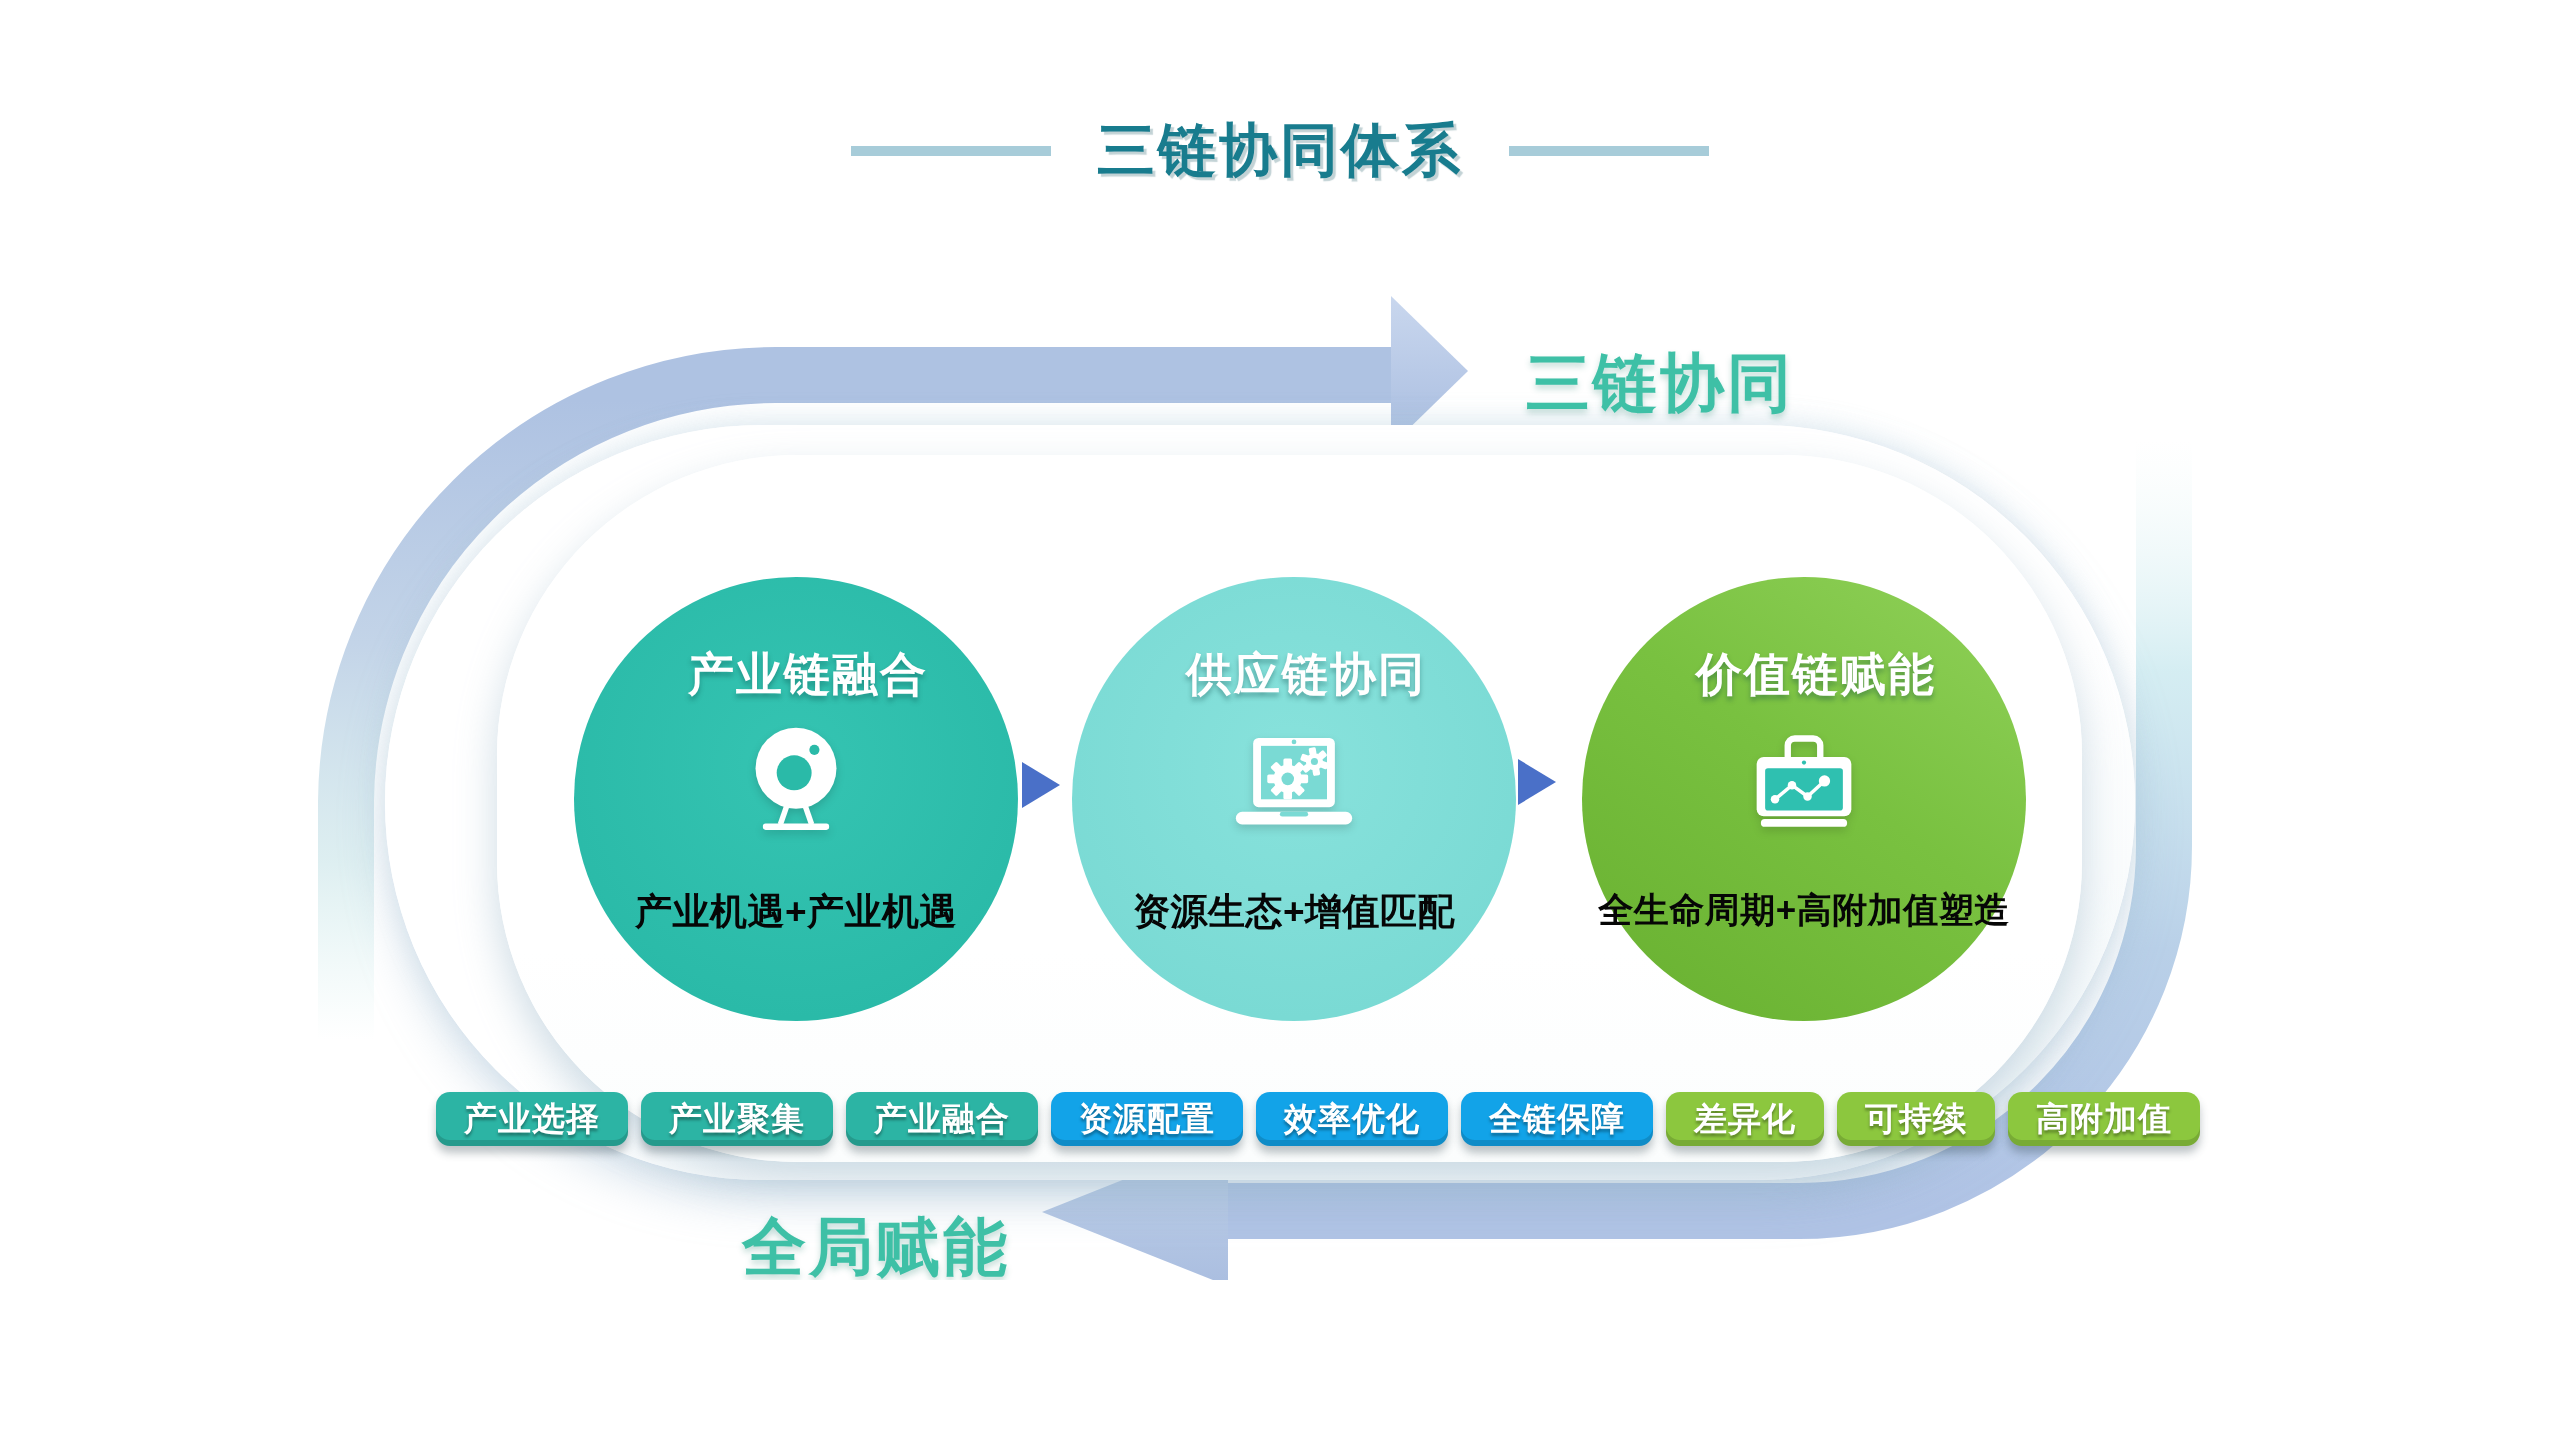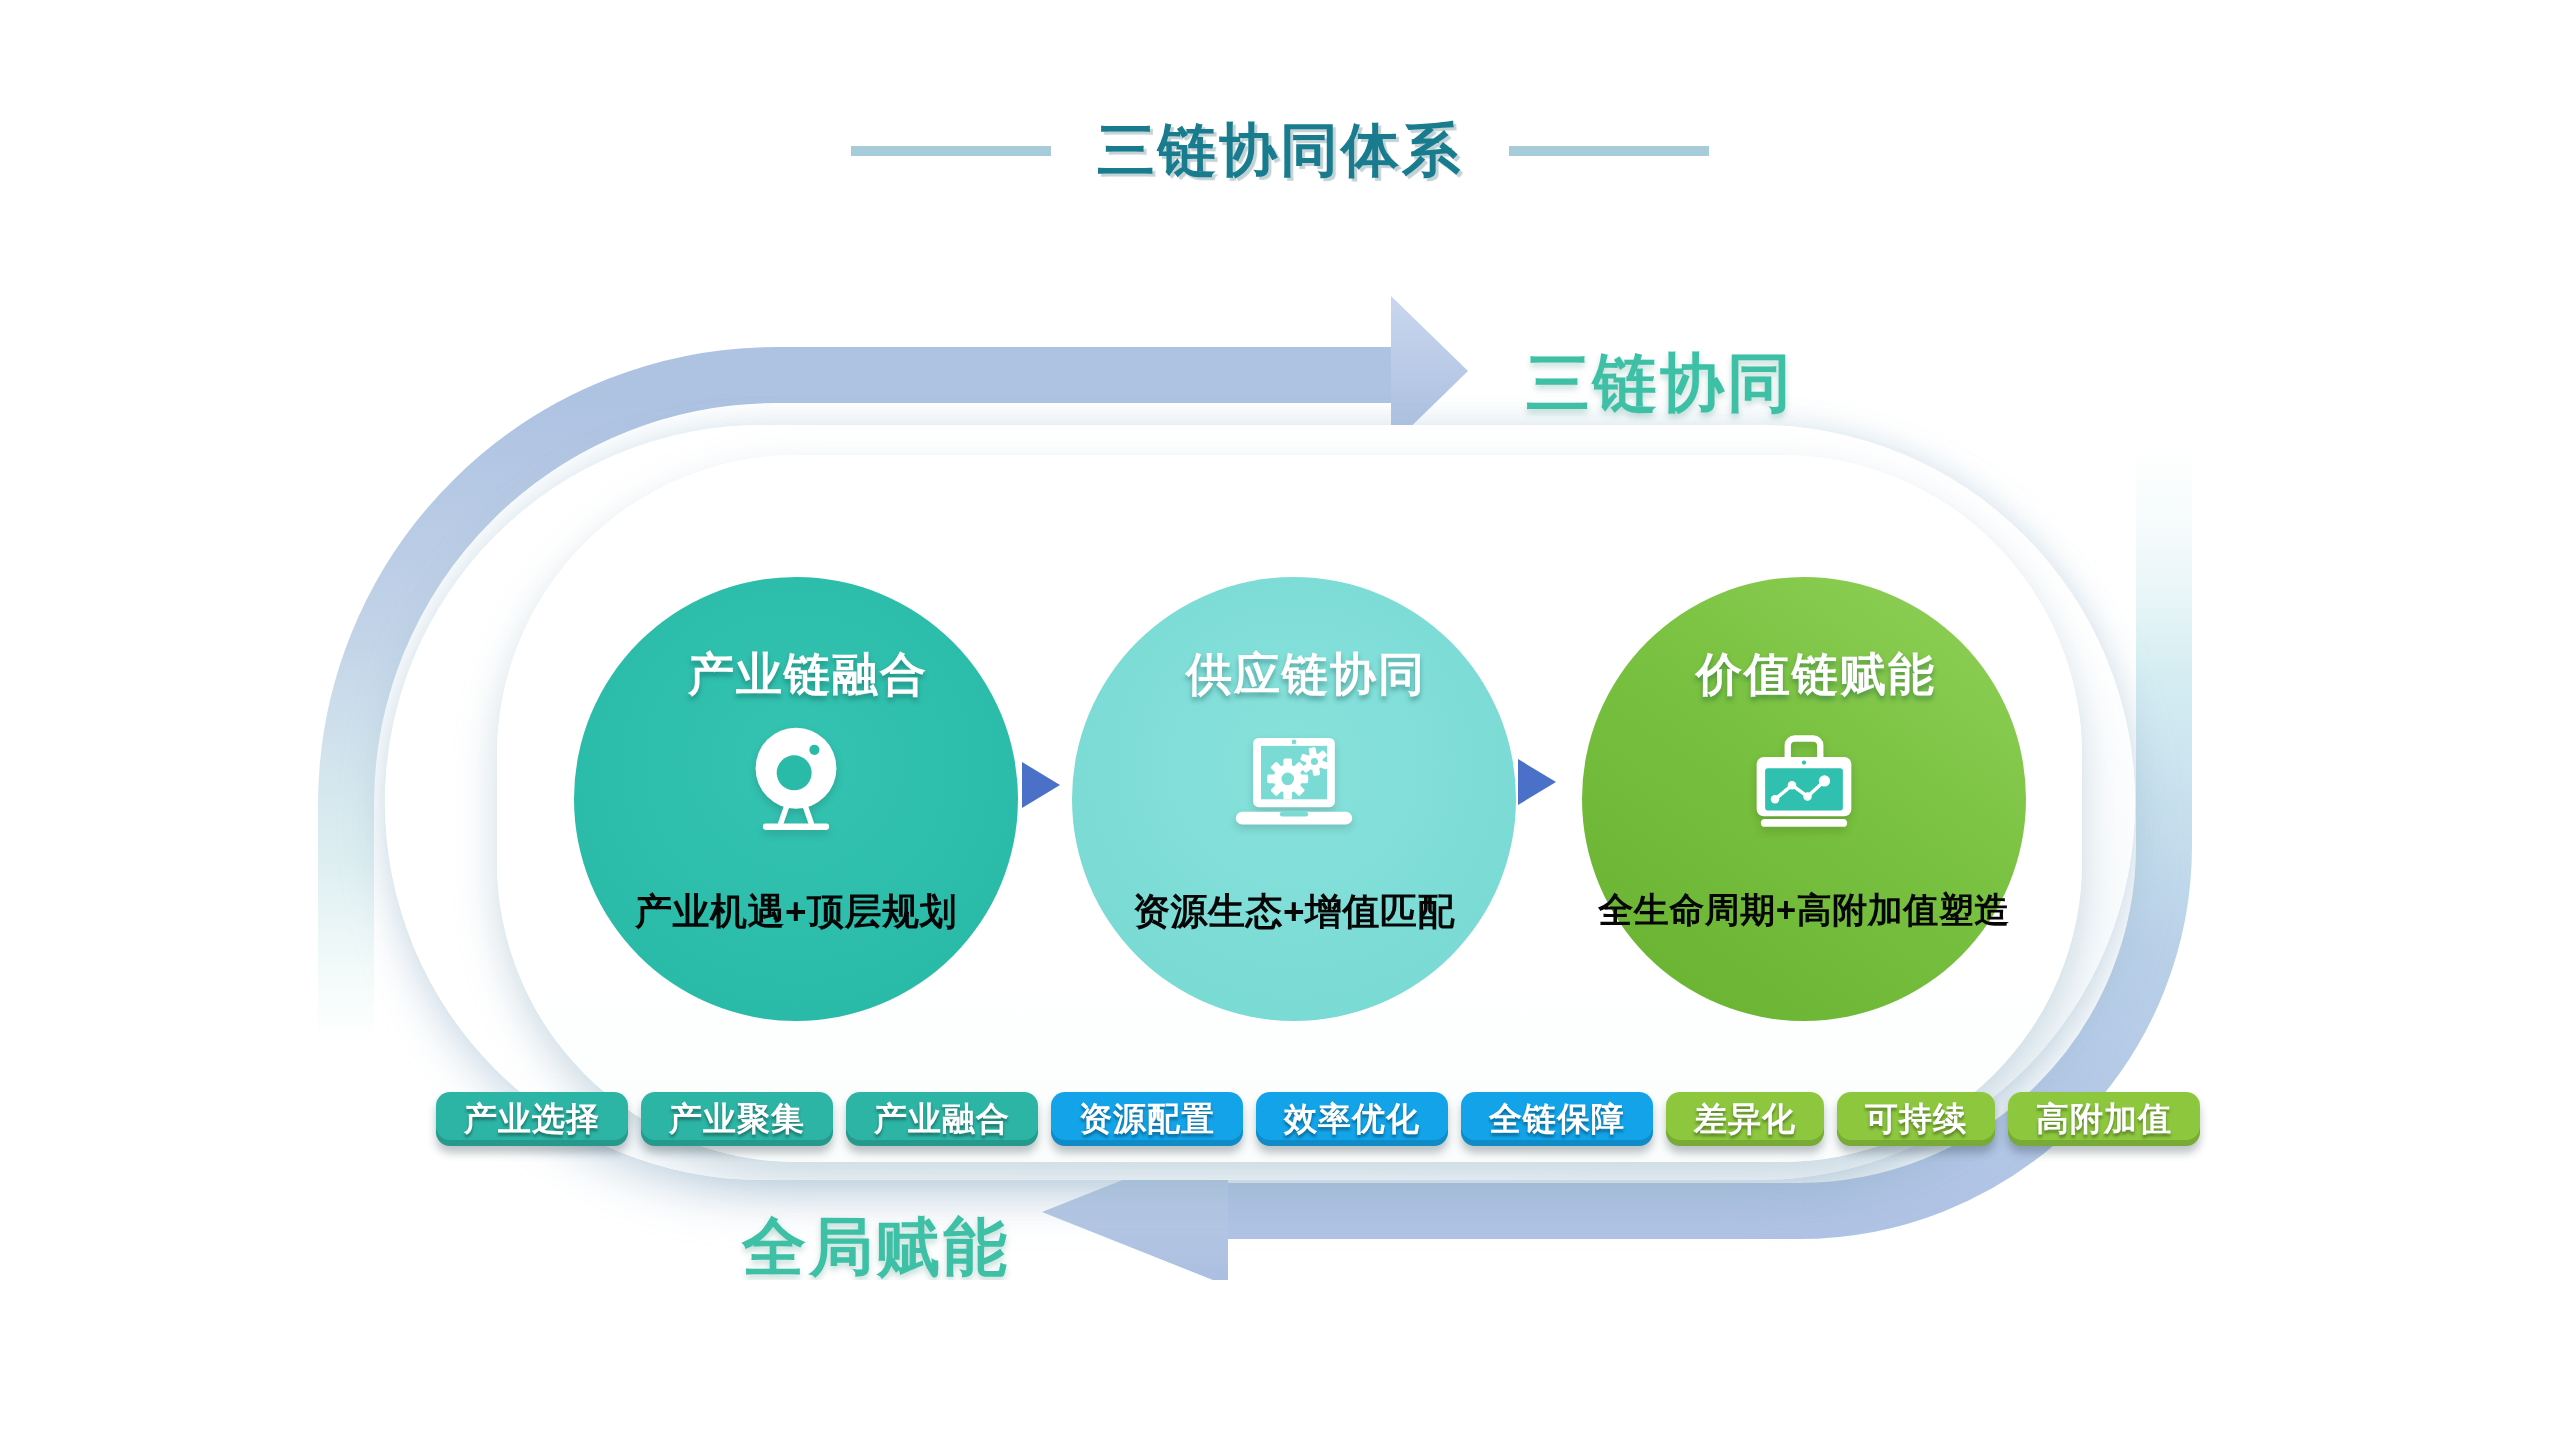--- a/index.html
+++ b/index.html
@@ -135,21 +135,21 @@
     <div class="icon-wrap">
       <svg width="92" height="115" viewBox="0 0 100 125">
         <circle cx="50" cy="47" r="44" fill="#ffffff"></circle>
         <circle class="fill-c1" cx="48" cy="52" r="19"></circle>
         <circle class="fill-c1" cx="70" cy="27" r="5.5"></circle>
         <line x1="40" y1="88" x2="33" y2="108" stroke="#ffffff" stroke-width="6"></line>
         <line x1="60" y1="88" x2="67" y2="108" stroke="#ffffff" stroke-width="6"></line>
         <rect x="14" y="107" width="72" height="7" rx="3" fill="#ffffff"></rect>
       </svg>
     </div>
-    <p class="circle-sub">产业机遇+顶层规划</p>
+    <p class="circle-sub">产业机遇+产业机遇</p>
   </section>
 
   <section class="circle c2">
     <h2 class="circle-title">供应链协同</h2>
     <div class="icon-wrap">
       <svg width="126" height="88" viewBox="0 0 160 112">
         <rect x="28" y="0" width="104" height="88" rx="7" fill="#ffffff"></rect>
         <rect class="fill-c2" x="38" y="10" width="84" height="68"></rect>
         <circle class="fill-c2" cx="80" cy="5" r="3"></circle>
         <g transform="translate(72,52)" fill="#ffffff">

